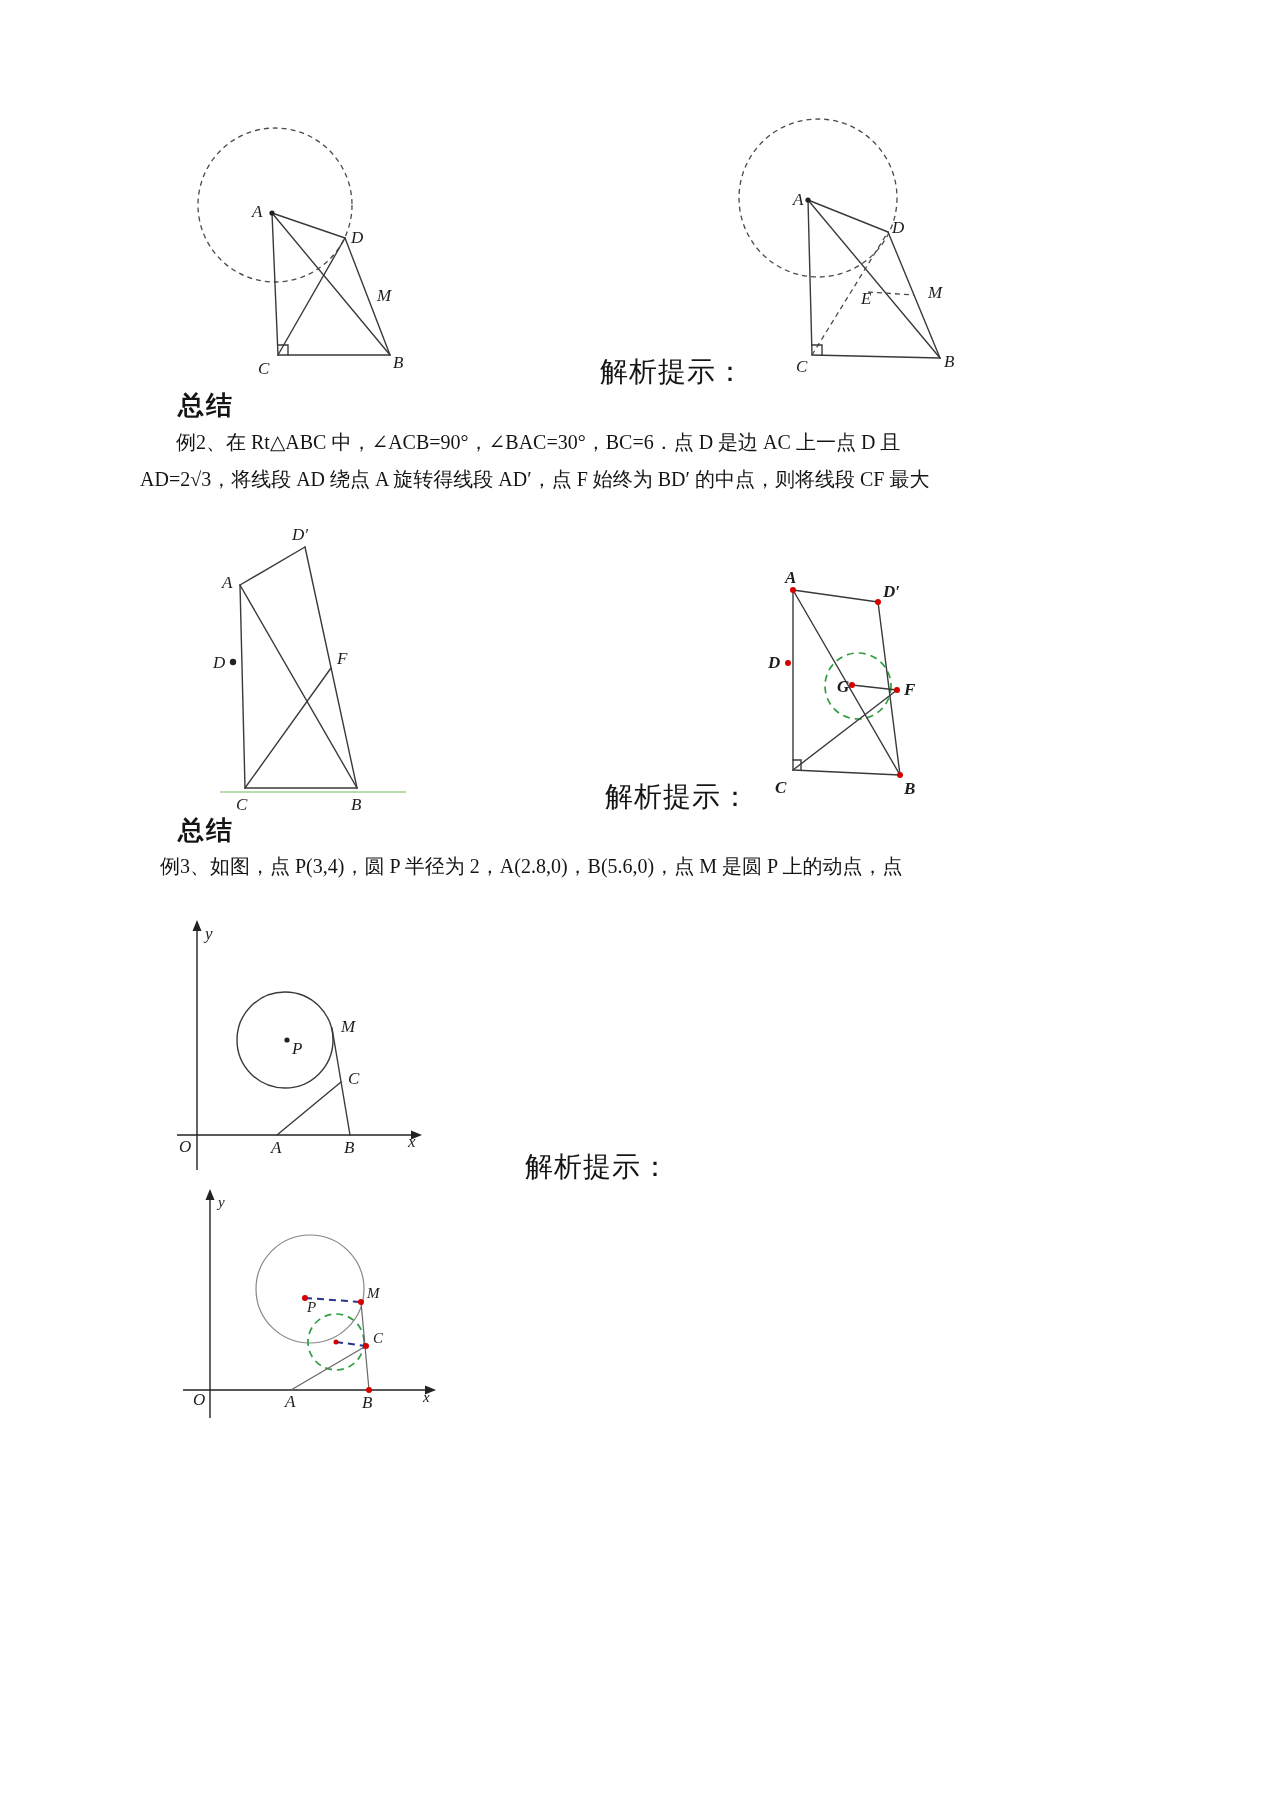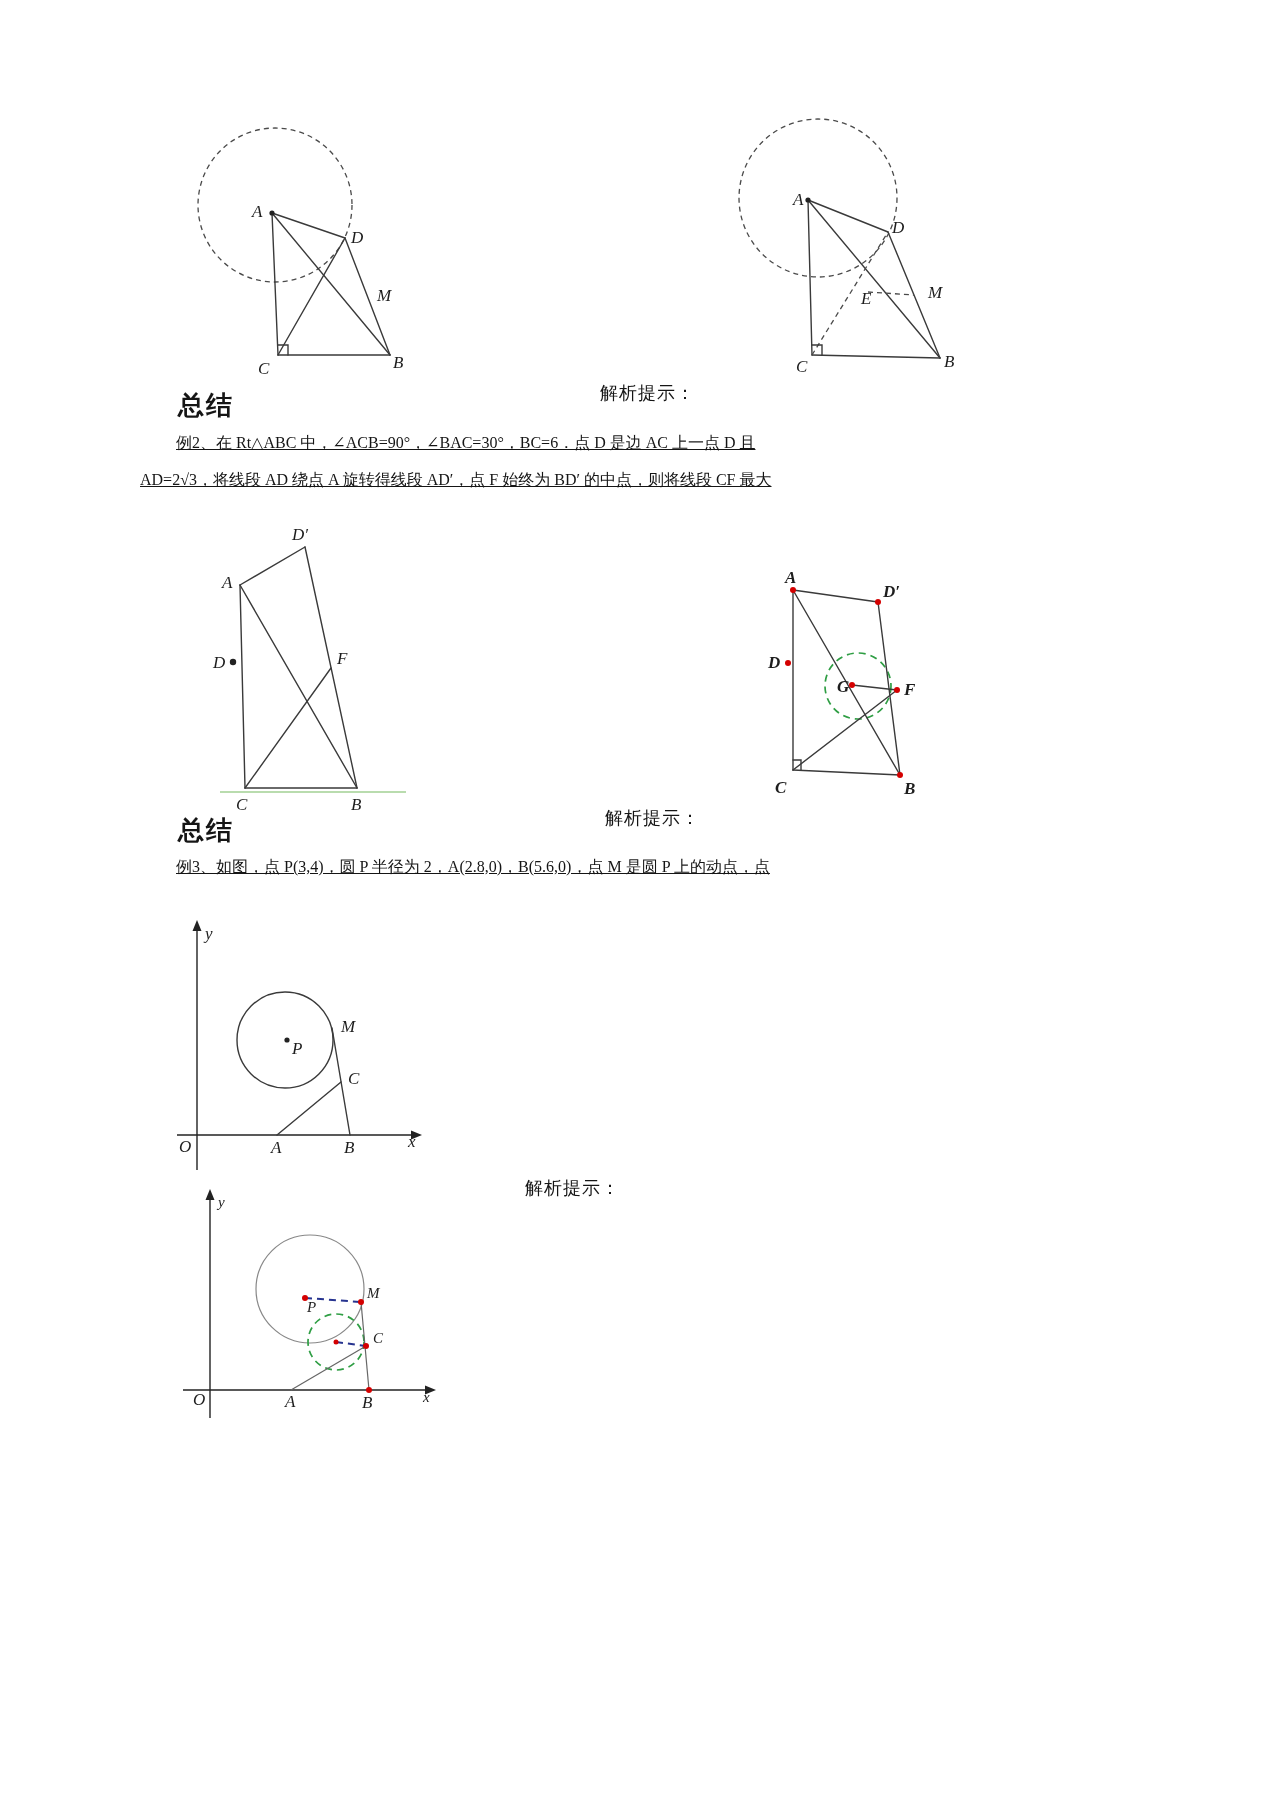--- a/index.html
+++ b/index.html
@@ -2,23 +2,23 @@
 <html><head>
 <meta charset="utf-8">
 <style>
   * { margin:0; padding:0; box-sizing:border-box; }
   html,body { background:#ffffff; }
   .page {
     position:relative; width:1280px; height:1809px; background:#ffffff;
     font-family:"Liberation Serif","DejaVu Serif",serif; color:#151515; overflow:hidden;
   }
   .abs { position:absolute; }
-  .hint { font-size:18px; letter-spacing:1px;margin-top:28px; }
+  .hint { font-size:28px; letter-spacing:1px; }
   .summary { font-size:26px; font-weight:bold; letter-spacing:2px; }
-  .para { font-size:16px; line-height:37px;text-decoration:underline; }
+  .para { font-size:20px; line-height:37px; }
   .para .indent { text-indent:36px; }
   svg.fig { position:absolute; overflow:visible; }
   svg text { font-family:"Liberation Serif","DejaVu Serif",serif; font-style:italic; font-size:17px; fill:#1d1d1d; }
   svg text.bold { font-weight:bold; }
   svg text.small { font-size:15px; }
   .e   { stroke:#3a3a3a; stroke-width:1.4; fill:none; stroke-linecap:round; }
   .dash{ stroke:#4a4a4a; stroke-width:1.3; fill:none; stroke-dasharray:5 4; }
   .gdash{ stroke:#2f9e44; stroke-width:1.7; fill:none; stroke-dasharray:7 5; }
   .ndash{ stroke:#26338f; stroke-width:2; fill:none; stroke-dasharray:7 5; }
   .ax  { stroke:#222222; stroke-width:1.4; fill:none; }
@@ -129,21 +129,21 @@
     <text class="bold" x="82" y="137">G</text>
     <text class="bold" x="149" y="140">F</text>
     <text class="bold" x="20" y="238">C</text>
     <text class="bold" x="149" y="239">B</text>
   </svg>
 
   <div class="abs hint" style="left:605px; top:778px;">解析提示：</div>
 
   <div class="abs summary" style="left:178px; top:813px;">总结</div>
 
-  <div class="abs para" style="left:140px; top:848px; width:1015px;">
+  <div class="abs para" style="left:124px; top:848px; width:1015px;">
     <div class="indent">例3、如图，点 P(3,4)，圆 P 半径为 2，A(2.8,0)，B(5.6,0)，点 M 是圆 P 上的动点，点</div>
   </div>
 
   <svg class="fig" style="left:165px; top:915px;" width="270" height="265" viewBox="0 0 270 265">
     <g>
       <line class="ax" x1="32" y1="255" x2="32" y2="14"></line>
       <polygon class="arrow" points="32,5 27.5,16 36.5,16"></polygon>
       <line class="ax" x1="12" y1="220" x2="248" y2="220"></line>
       <polygon class="arrow" points="257,220 246,215.5 246,224.5"></polygon>
     </g>

